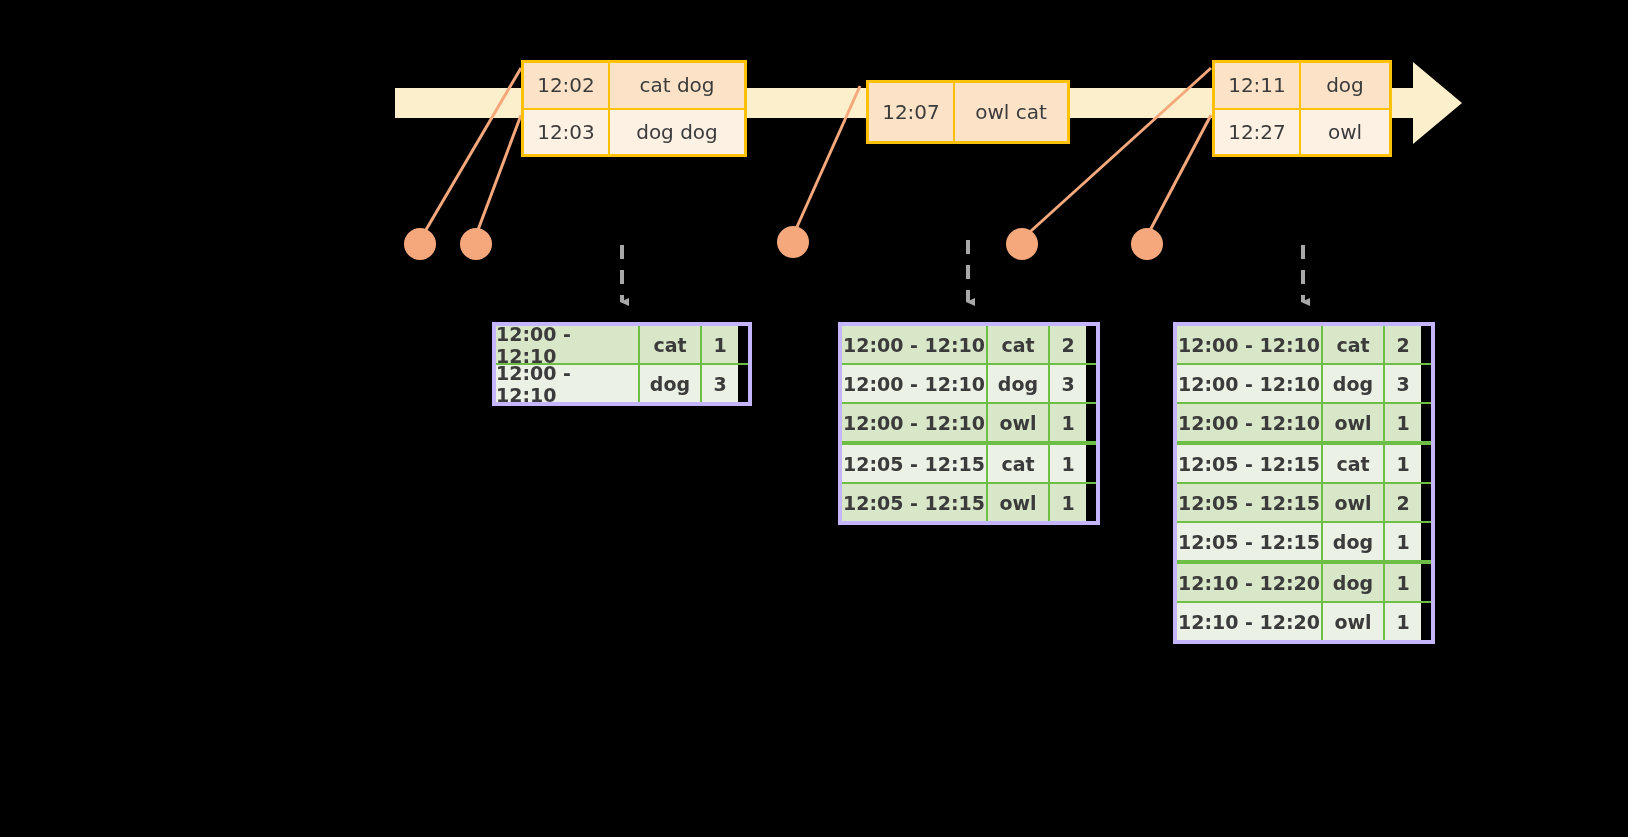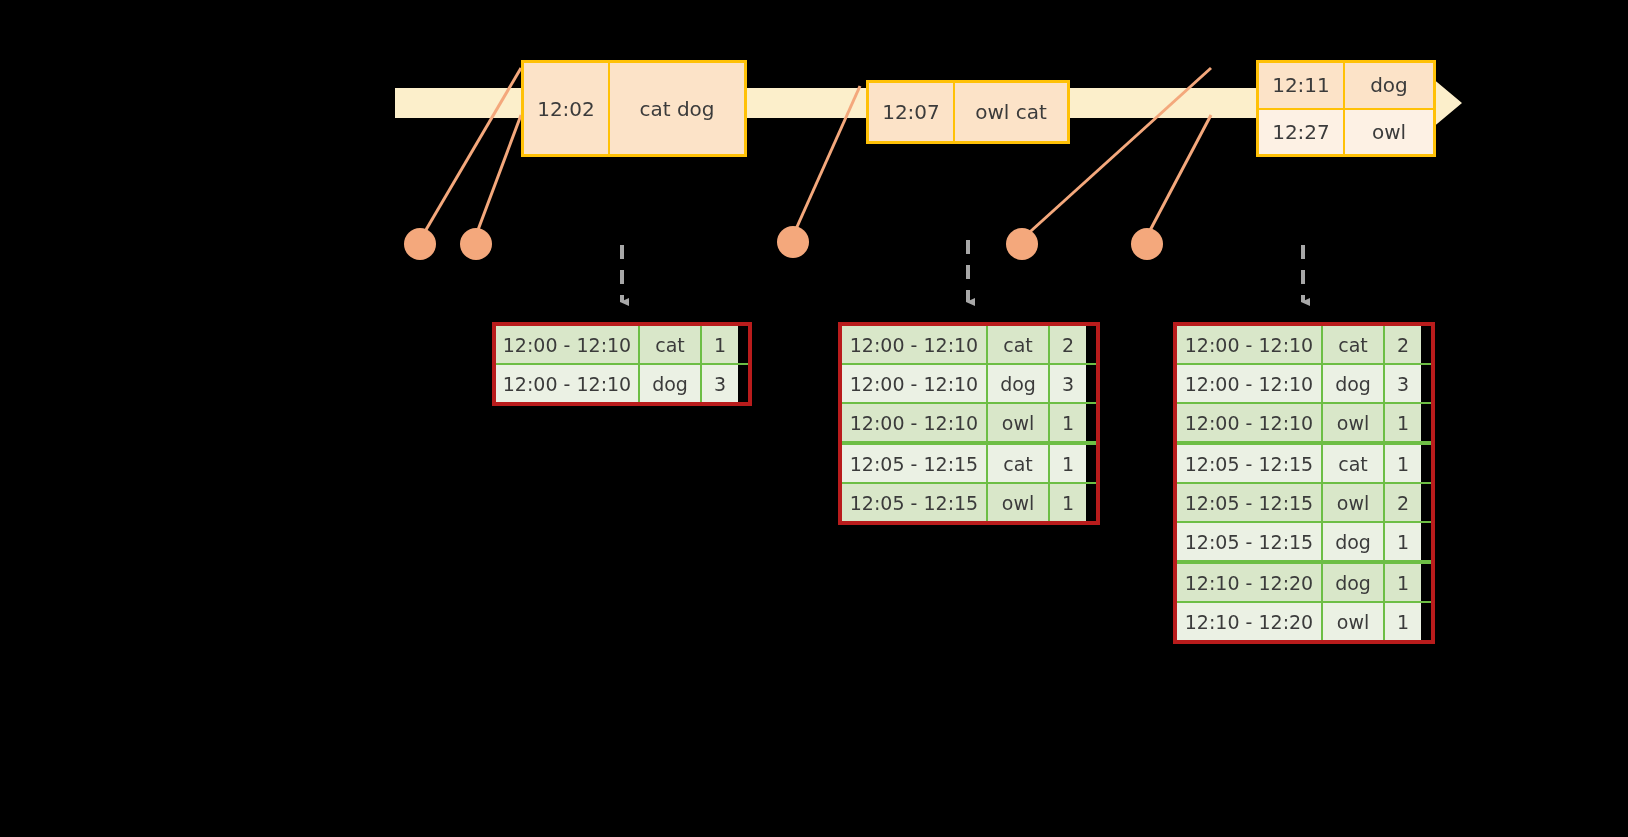--- a/index.html
+++ b/index.html
@@ -15,21 +15,21 @@
   .evt .row + .row{border-top:2px solid #FFC107;}
   .evt .c-time{width:86px;box-sizing:border-box;display:flex;align-items:center;
        justify-content:center;border-right:2px solid #FFC107;
        font-size:20px;color:#3b3b3b;}
   .evt .c-words{flex:1;box-sizing:border-box;display:flex;align-items:center;
        justify-content:center;font-size:20px;color:#3b3b3b;}
   .evt .row.odd .c-time,.evt .row.odd .c-words{background:#FCE3C8;}
   .evt .row.even .c-time,.evt .row.even .c-words{background:#FDF1E4;}
 
   
-  .rtable{position:absolute;border:4px solid #b91c1c;box-sizing:border-box;z-index:4;}
+  .rtable{position:absolute;border:4px solid #c4b5fd;box-sizing:border-box;z-index:4;font-weight:bold;}
   .rtable .trow{display:flex;}
   .rtable .trow + .trow{border-top:2px solid #6DBE45;}
   .rtable .trow.grp{border-top:4px solid #6DBE45;}
   .rtable .cell{box-sizing:border-box;display:flex;align-items:center;
        justify-content:center;height:37px;font-size:19px;color:#3b3b3b;}
   .rtable .c-win{border-right:2px solid #6DBE45;}
   .rtable .c-key{border-right:2px solid #6DBE45;}
   .rtable .trow.a .cell{background:#D9E7C9;}
   .rtable .trow.b .cell{background:#EBF1E4;}
 
@@ -72,30 +72,34 @@
       <line x1="968" y1="240" x2="968" y2="302" marker-end="url(#gArrow)"></line>
       <line x1="1303" y1="245" x2="1303" y2="302" marker-end="url(#gArrow)"></line>
     </g>
   </svg>
 
   <div class="evt" style="left:521px;top:60px;width:226px;height:97px;">
     <div class="row odd">
       <div class="c-time">12:02</div>
       <div class="c-words">cat dog</div>
     </div>
+    <div class="row even">
+      <div class="c-time">12:03</div>
+      <div class="c-words">dog dog</div>
+    </div>
   </div>
 
   <div class="evt" style="left:866px;top:80px;width:204px;height:64px;">
     <div class="row odd">
       <div class="c-time">12:07</div>
       <div class="c-words">owl cat</div>
     </div>
   </div>
 
-  <div class="evt" style="left:1256px;top:60px;width:180px;height:97px;">
+  <div class="evt" style="left:1212px;top:60px;width:180px;height:97px;">
     <div class="row odd">
       <div class="c-time">12:11</div>
       <div class="c-words">dog</div>
     </div>
     <div class="row even">
       <div class="c-time">12:27</div>
       <div class="c-words">owl</div>
     </div>
   </div>
 

